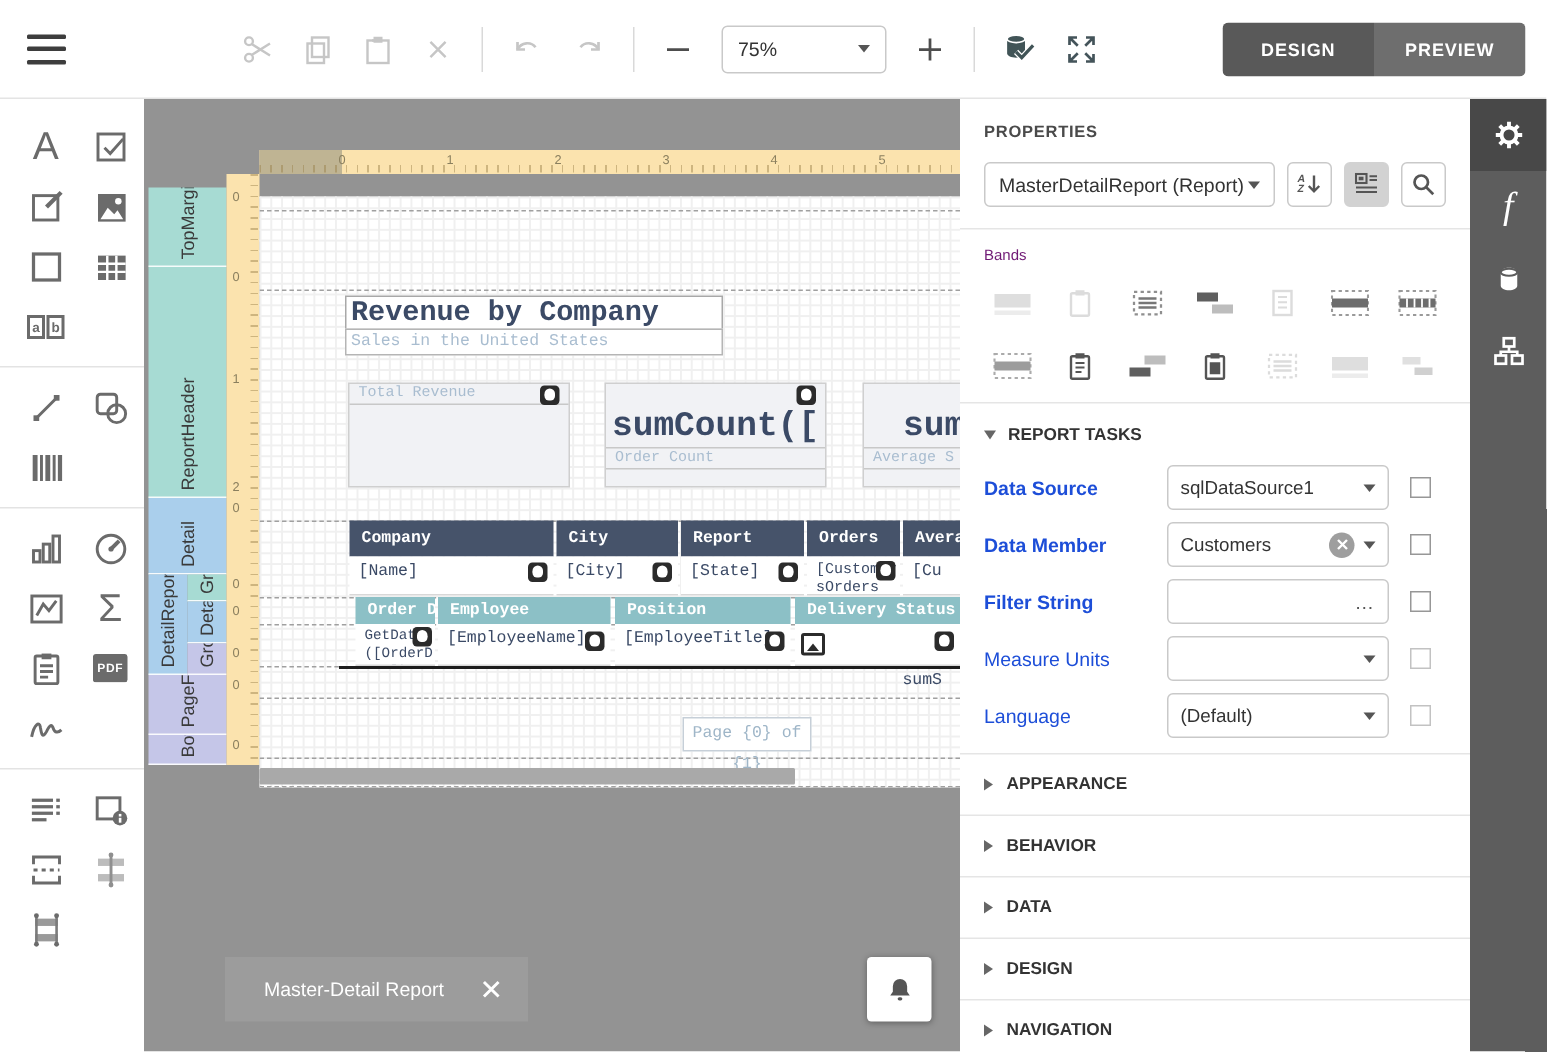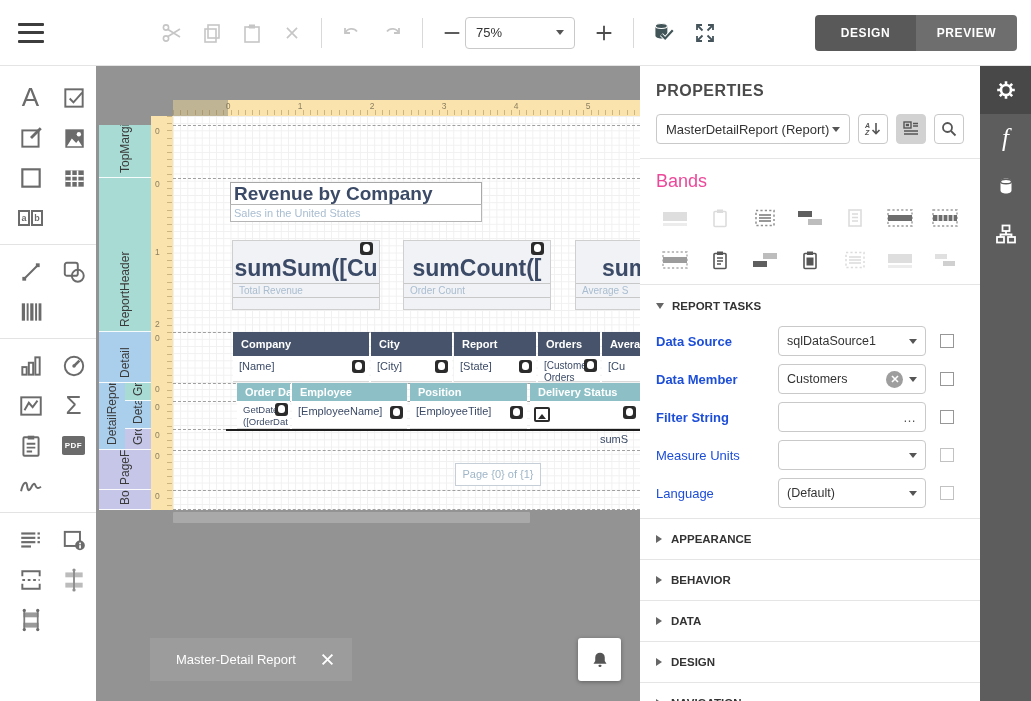--- a/index.html
+++ b/index.html
@@ -47,23 +47,23 @@
   .vruler::after { content:""; position:absolute; right:1px; top:0; width:5px; height:100%;
                    background:repeating-linear-gradient(to bottom, rgba(150,125,70,.45) 0 1px, transparent 1px 7.2px); }
   .vruler span { position:absolute; left:4px; font-size:8.5px; color:#8a7f5e; }
 
   .hruler { position:absolute; left:77px; top:34px; width:467px; height:16px; background:#fbe3ae; }
   .hruler .margin0 { position:absolute; left:0; top:0; width:55px; height:16px; background:#bfb493; }
   .hruler::after { content:""; position:absolute; left:0; bottom:1px; height:5px; width:100%;
                    background:repeating-linear-gradient(90deg, rgba(150,125,70,.45) 0 1px, transparent 1px 7.2px); }
   .hruler span { position:absolute; top:1px; width:10px; text-align:center; font-size:8.5px; color:#8a7f5e; }
 
-  .page { position:absolute; left:77px; top:50px; width:467px; height:394px; background:#fff; overflow:hidden;
+  .page { position:absolute; left:77px; top:65px; width:467px; height:394px; background:#fff; overflow:hidden;
           background-image:linear-gradient(#f0f0f0 1px, transparent 1px), linear-gradient(90deg,#f0f0f0 1px, transparent 1px);
-          background-size:7.2px 7.2px; }
+          background-size:7.2px 7.2px;font-family:Liberation Mono, monospace; }
   .dash { position:absolute; left:0; right:0; border-top:1px dashed #a0a0a0; }
 
   .title-box { position:absolute; left:57px; top:66px; width:252px; height:23px; border:1px solid #a8a8a8;
                background:#fff; font-size:19px; font-weight:bold; color:#3b4a66; line-height:21px; padding-left:3px; overflow:hidden; white-space:nowrap; }
   .subtitle-box { position:absolute; left:57px; top:88px; width:252px; height:18px; border:1px solid #b5b5b5;
                   background:#fff; font-size:11px; color:#a9bdd0; line-height:16px; padding-left:3px; overflow:hidden; }
 
   .sum-box { position:absolute; top:124px; width:148px; height:70px; background:#f1f2f5; border:1px solid #cfcfcf; }
   .sum-value { height:43px; border-bottom:1px solid #c8c8c8; display:flex; align-items:flex-end; justify-content:center;
                font-size:23px; font-weight:bold; color:#3b4a66; padding-bottom:1px; overflow:hidden; white-space:nowrap; }
@@ -94,31 +94,31 @@
   .hscroll { position:absolute; left:77px; top:446px; width:357px; height:11px; background:#a9a9a9; border-radius:1px; }
 
   .doc-tab { position:absolute; left:54px; top:572px; width:202px; height:43px; background:#9c9c9c; color:#fff;
              display:flex; align-items:center; padding:0 18px 0 26px; cursor:pointer; }
   .doc-tab .lbl { flex:1; font-size:13px; }
   .bell-btn { position:absolute; left:482px; top:572px; width:43px; height:43px; background:#fff; border-radius:3px;
               box-shadow:0 1px 4px rgba(0,0,0,.35); display:flex; align-items:center; justify-content:center; cursor:pointer; }
 
   
   .props { position:absolute; left:640px; top:66px; width:340px; height:635px; background:#fff; padding:16px 16px 0 16px; overflow:hidden; }
-  .props-title { font-size:16px; font-weight:bold; color:#4a4a4a; letter-spacing:.5px; margin-bottom:14px; }
+  .props-title { font-size:11px; font-weight:bold; color:#4a4a4a; letter-spacing:.5px; margin-bottom:14px; }
   .sel-row { display:flex; gap:8px; align-items:center; }
   .psel { flex:1; height:30px; border:1px solid #c9c9c9; border-radius:4px; display:flex; align-items:center;
           padding:0 9px; font-size:13px; color:#333; background:#fff; cursor:pointer; }
   .psel .spring { flex:1; }
   .sq-btn { width:30px; height:30px; border:1px solid #c9c9c9; border-radius:4px; background:#fff;
             display:flex; align-items:center; justify-content:center; cursor:pointer; }
   .sq-btn.active { background:#d2d2d2; border-color:#d2d2d2; }
   .az { display:flex; flex-direction:column; font-size:7px; font-weight:bold; color:#555; line-height:7px; margin-right:1px; }
   .pdiv { height:1px; background:#e5e5e5; margin:14px -16px 0 -16px; }
-  .bands-label { font-size:18px; color:#ec4899; margin:12px 0 16px 0; }
+  .bands-label { font-size:10px; color:#701a75; margin:12px 0 16px 0; }
   .band-grid { display:grid; grid-template-columns:repeat(7,1fr); row-gap:22px; column-gap:8px; justify-items:center; }
   .band-grid .bi { cursor:pointer; }
   .task-head { display:flex; align-items:center; gap:8px; margin:15px 0 14px 0; font-size:11.5px; font-weight:bold; color:#333; cursor:pointer; }
   .tri-d { width:0; height:0; border-left:4px solid transparent; border-right:4px solid transparent; border-top:6px solid #666; }
   .tri-r { width:0; height:0; border-top:4px solid transparent; border-bottom:4px solid transparent; border-left:6px solid #666; }
   .prow { display:flex; align-items:center; margin-bottom:8px; height:30px; }
   .plabel { width:122px; font-size:13px; color:#1d4ed8; }
   .plabel.b { font-weight:bold; }
   .pctrl { width:148px; height:30px; border:1px solid #c9c9c9; border-radius:4px; display:flex; align-items:center;
            padding:0 8px; font-size:12.5px; color:#333; background:#fff; cursor:pointer; }
@@ -188,21 +188,21 @@
       </svg>
   </div>
 
   <div class="tb-sep"></div>
 
   <div class="tb-ic">
     <svg width="22" height="22" viewBox="0 0 24 24" stroke="#4d4d4d" stroke-width="2">
         <path d="M4 12 h16"></path>
       </svg>
   </div>
-  <div class="zoom-select" style="">
+  <div class="zoom-select" style="margin-left:16px">
     <span>75%</span>
     <span class="spring"></span>
       <span class="caret"></span>
   </div>
   <div class="tb-ic" style="margin-left:16px">
     <svg width="22" height="22" viewBox="0 0 24 24" stroke="#4d4d4d" stroke-width="2">
         <path d="M4 12 h16 M12 4 v16"></path>
       </svg>
   </div>
 
@@ -452,21 +452,20 @@
     <div class="dash" style="top:313px"></div>
     <div class="dash" style="top:334px"></div>
     <div class="dash" style="top:374px"></div>
     <div class="dash" style="top:393px"></div>
 
     <div class="title-box">Revenue by Company</div>
     <div class="subtitle-box">Sales in the United States</div>
 
     <div class="sum-box" style="left:59px">
       <span class="db-icon" style="right:6px;top:1px"></span>
-      <div class="sum-value">sumSum([Cu</div>
       <div class="sum-caption">Total Revenue</div>
     </div>
     <div class="sum-box" style="left:230px">
       <span class="db-icon" style="right:6px;top:1px"></span>
       <div class="sum-value">sumCount([</div>
       <div class="sum-caption">Order Count</div>
     </div>
     <div class="sum-box" style="left:402px;width:148px">
       <div class="sum-value" style="justify-content:flex-start;padding-left:26px">sum</div>
       <div class="sum-caption">Average S</div>

